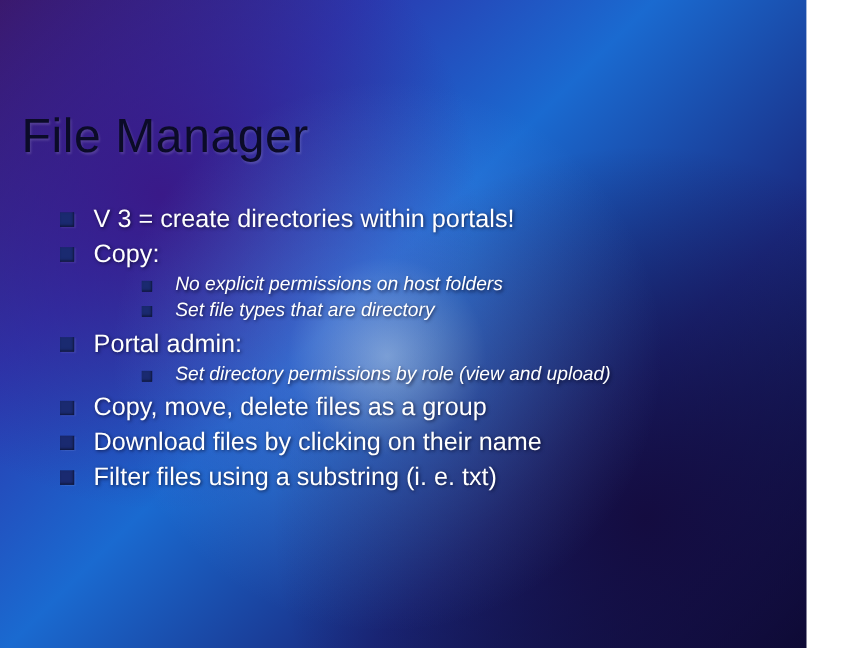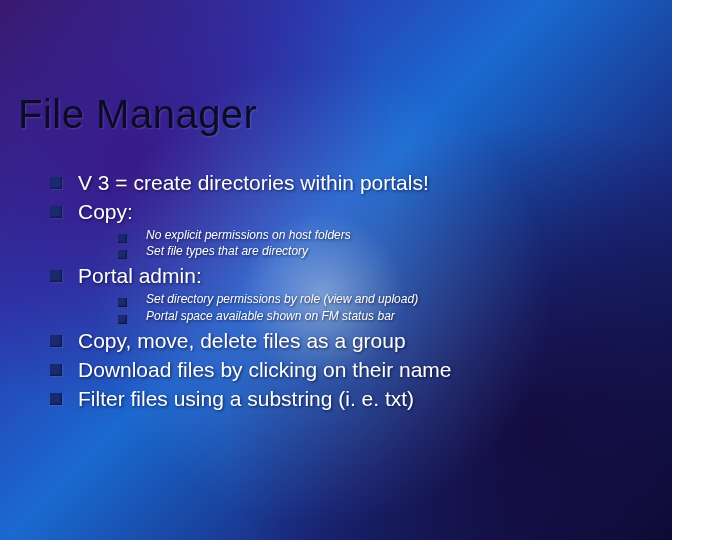--- a/index.html
+++ b/index.html
@@ -61,21 +61,21 @@
     background: #1a2a70;
     box-shadow: inset -1px -1px 2px rgba(0,0,0,0.5), 1px 1px 1px rgba(255,255,255,0.08);
   }
   ul.sub {
     margin: 2px 0 4px 0;
   }
   li.l2 {
     position: relative;
     padding-left: 30px;
     margin-left: 38px;
-    font-size: 12px;
+    font-size: 16px;
     font-style: italic;
     margin-bottom: 1px;
   }
   li.l2::before {
     content: "";
     position: absolute;
     left: 2px;
     top: 6px;
     width: 9px;
     height: 9px;
@@ -97,21 +97,20 @@
         <span>Copy:</span>
         <ul class="sub">
           <li class="l2">No explicit permissions on host folders</li>
           <li class="l2">Set file types that are directory</li>
         </ul>
       </li>
       <li class="l1">
         <span>Portal admin:</span>
         <ul class="sub">
           <li class="l2">Set directory permissions by role (view and upload)</li>
-          <li class="l2">Portal space available shown on FM status bar</li>
         </ul>
       </li>
       <li class="l1">Copy, move, delete files as a group</li>
       <li class="l1">Download files by clicking on their name</li>
       <li class="l1">Filter files using a substring (i. e. txt)</li>
     </ul>
   </div>
 
 </div>
 

